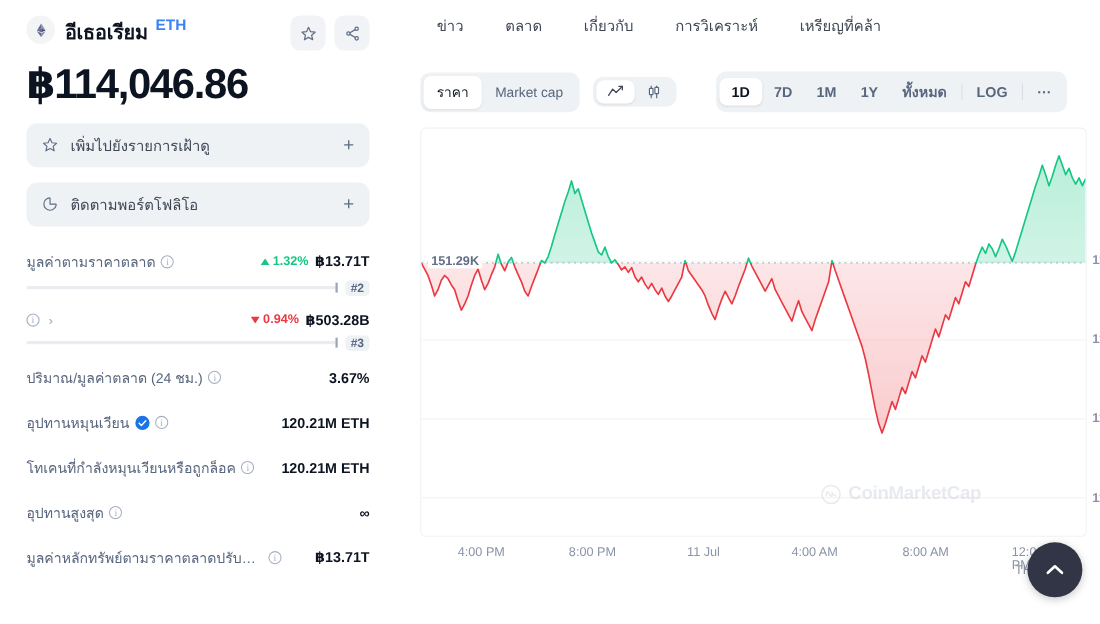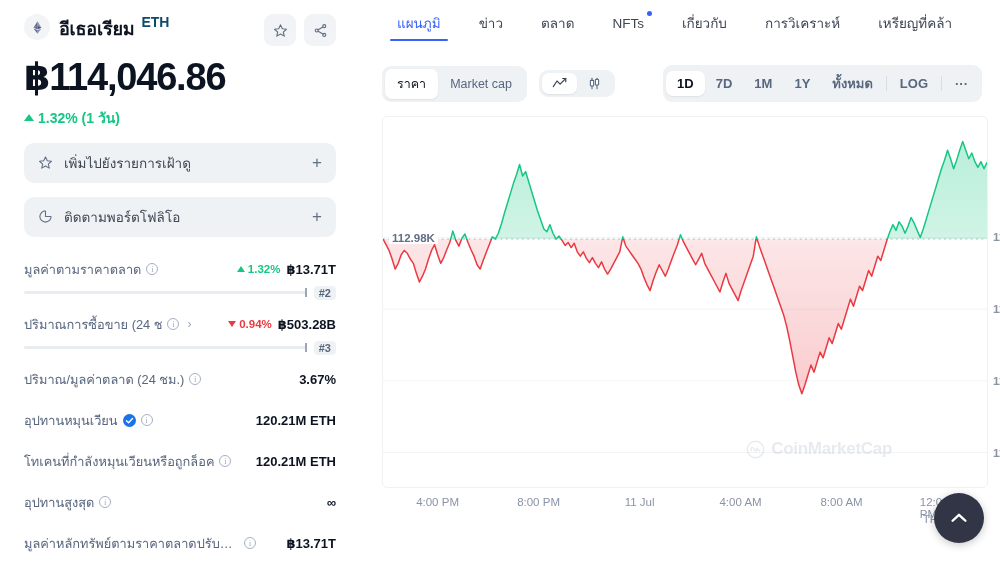--- a/index.html
+++ b/index.html
@@ -16,21 +16,21 @@
   
   .sidebar { width: 360px; padding: 14px 24px 0 24px; position: relative; }
 
   .coin-head { display: flex; height: 40px; }
   .eth-logo {
     width: 26px; height: 26px; border-radius: 50%;
     background: #f3f4f6; display: flex; align-items: center; justify-content: center;
     flex: 0 0 26px;
   }
   .coin-name { font-size: 18px; font-weight: 700; margin-left: 9px; letter-spacing: -.2px; }
-  .coin-sym { font-size: 14px; font-weight: 600; color: #0c4a6e; margin-left: 7px; }
+  .coin-sym { font-size: 14px; font-weight: 600; color: #3b82f6; margin-left: 7px; }
   .head-actions { margin-left: auto; display: flex; gap: 8px; }
   .icon-btn {
     width: 32px; height: 32px; border-radius: 9px; background: #f1f3f6;
     display: flex; align-items: center; justify-content: center; cursor: pointer;
   }
 
   .price {
     font-size: 38px; font-weight: 700; letter-spacing: -1.2px;
     margin-top: 4px; line-height: 1.05;
   }
@@ -84,21 +84,21 @@
   .tab.active { color: #3861fb; font-weight: 400; }
   .tab.active::after {
     content: ""; position: absolute; left: 12px; right: 12px; bottom: 6px; height: 2.5px;
     background: #3861fb; border-radius: 2px;
   }
   .tab .dot {
     position: absolute; top: 11px; right: 11px; width: 5px; height: 5px;
     border-radius: 50%; background: #3861fb;
   }
 
-  .toolbar { display: flex; align-items: center; padding: 18px 18px 0 22px; }
+  .toolbar { display: flex; align-items: center; padding: 18px 30px 0 22px; }
   .seg { background: #eff2f5; border-radius: 9px; padding: 3px; display: flex; align-items: center; }
   .seg-item {
     font-size: 12.5px; color: #58667e; padding: 5px 12px; border-radius: 7px; cursor: pointer;
     white-space: nowrap;
   }
   .seg-item.active { background: #fff; color: #0d1421; font-weight: 400; box-shadow: 0 1px 2px rgba(0,0,0,.07); }
   .seg.icons { margin-left: 12px; }
   .seg.icons .seg-item { padding: 4px 10px; display:flex; align-items:center; }
   .seg.right { margin-left: auto; }
   .seg.right .seg-item { padding: 5px 11px; font-weight: 600; font-size: 13px; }
@@ -178,24 +178,20 @@
               <circle cx="18" cy="19" r="2.4"></circle>
             <line x1="8.2" y1="10.8" x2="15.9" y2="6.3"></line>
               <line x1="8.2" y1="13.2" x2="15.9" y2="17.7"></line>
           </svg>
         </span>
       </span>
     </div>
 
     <div class="price">฿114,046.86</div>
 
-    <div class="chg up">
-      <span class="tri-up"></span>
-      <span>1.32% (1 วัน)</span>
-    </div>
 
     <div class="pill-btn">
       <svg width="15" height="15" viewBox="0 0 24 24" fill="none" stroke="#616e85" stroke-width="1.7" stroke-linejoin="round">
         <polygon points="12,3 14.9,9.3 21.5,10 16.5,14.5 18,21 12,17.6 6,21 7.5,14.5 2.5,10 9.1,9.3"></polygon>
       </svg>
       <span class="lbl">เพิ่มไปยังรายการเฝ้าดู</span>
       <span class="plus">+</span>
     </div>
 
     <div class="pill-btn">
@@ -222,21 +218,20 @@
           <span>฿13.71T</span>
         </span>
       </div>
       <div class="bar-wrap">
         <span class="bar"></span>
         <span class="rank">#2</span>
       </div>
 
       <div class="stat-row">
         <span class="stat-label">
-          <span>ปริมาณการซื้อขาย (24 ช</span>
           <i class="info-i">i</i>
           <span class="chev-r">›</span>
         </span>
         <span class="stat-val">
           <span class="stat-chg dn">
             <span class="tri-dn"></span>
             <span>0.94%</span>
           </span>
           <span>฿503.28B</span>
         </span>
@@ -290,24 +285,22 @@
         </span>
         <span class="stat-val">฿13.71T</span>
       </div>
 
     </div>
   </aside>
 
   <section class="main">
 
     <nav class="tabs" id="tabs">
-        <div class="tab active"><span>แผนภูมิ</span></div>
         <div class="tab"><span>ข่าว</span></div>
         <div class="tab"><span>ตลาด</span></div>
-        <div class="tab"><span>NFTs</span><span class="dot"></span></div>
         <div class="tab"><span>เกี่ยวกับ</span></div>
         <div class="tab"><span>การวิเคราะห์</span></div>
         <div class="tab"><span>เหรียญที่คล้า</span></div>
       </nav>
 
     <div class="toolbar">
       <div class="seg" id="metric-seg">
           <span class="seg-item active">ราคา</span>
           <span class="seg-item">Market cap</span>
         </div>
@@ -371,21 +364,21 @@
           <path d="M0.00 122.64 L2.61 128.40 L5.23 134.16 L7.84 142.80 L10.45 152.88 L13.07 147.12 L15.68 138.48 L18.29 134.16 L20.90 137.04 L23.52 142.80 L26.13 147.12 L28.74 157.20 L31.36 165.84 L33.97 160.08 L36.58 152.88 L39.20 142.80 L41.81 134.16 L44.42 128.40 L47.04 138.48 L49.65 147.12 L52.26 141.36 L54.87 133.44 L57.49 126.24 L60.10 114.72 L62.71 124.08 L65.33 129.84 L67.94 121.92 L70.55 117.60 L73.17 126.24 L75.78 133.44 L78.39 139.92 L81.01 148.56 L83.62 152.88 L86.23 144.24 L88.84 136.32 L91.46 128.40 L94.07 120.48 L96.68 122.64 L99.30 116.88 L101.91 107.52 L104.52 96.72 L107.14 86.64 L109.75 76.56 L112.36 66.48 L114.97 57.84 L117.59 47.76 L120.20 59.28 L122.81 54.96 L125.43 65.04 L128.04 75.12 L130.65 85.20 L133.27 95.28 L135.88 103.92 L138.49 112.56 L141.11 115.44 L143.72 108.24 L146.33 116.88 L148.94 122.64 L151.56 119.76 L154.17 124.08 L156.78 129.12 L159.40 126.24 L162.01 131.28 L164.62 126.96 L167.24 135.60 L169.85 139.92 L172.46 135.60 L175.08 142.08 L177.69 146.40 L180.30 141.36 L182.91 147.12 L185.53 151.44 L188.14 145.68 L190.75 152.88 L193.37 157.92 L195.98 152.88 L198.59 147.12 L201.21 141.36 L203.82 135.60 L206.43 120.48 L209.05 129.84 L211.66 134.16 L214.27 138.48 L216.88 142.80 L219.50 147.12 L222.11 152.88 L224.72 161.52 L227.34 168.72 L229.95 174.48 L232.56 164.40 L235.18 155.76 L237.79 148.56 L240.40 154.32 L243.02 160.08 L245.63 152.88 L248.24 144.24 L250.85 136.32 L253.47 128.40 L256.08 118.32 L258.69 125.52 L261.31 131.28 L263.92 137.04 L266.53 142.80 L269.15 148.56 L271.76 142.80 L274.37 137.04 L276.98 147.12 L279.60 152.88 L282.21 158.64 L284.82 164.40 L287.44 170.16 L290.05 175.92 L292.66 165.84 L295.28 157.20 L297.89 167.28 L300.50 173.04 L303.12 178.80 L305.73 184.56 L308.34 174.48 L310.95 165.84 L313.57 157.20 L316.18 148.56 L318.79 139.92 L321.41 120.48 L324.02 129.84 L326.63 138.48 L329.25 147.12 L331.86 155.76 L334.47 164.40 L337.09 173.04 L339.70 181.68 L342.31 190.32 L344.92 198.96 L347.54 210.48 L350.15 224.88 L352.76 240.72 L355.38 256.56 L357.99 269.52 L360.60 278.16 L363.22 269.52 L365.83 259.44 L368.44 249.36 L371.06 256.56 L373.67 246.48 L376.28 236.40 L378.89 242.16 L381.51 232.08 L384.12 222.00 L386.73 227.76 L389.35 217.68 L391.96 207.60 L394.57 213.36 L397.19 203.28 L399.80 193.20 L402.41 183.12 L405.03 190.32 L407.64 180.24 L410.25 170.16 L412.86 174.48 L415.48 164.40 L418.09 154.32 L420.70 160.08 L423.32 150.00 L425.93 139.92 L428.54 144.24 L431.16 134.16 L433.77 124.08 L436.38 115.44 L438.99 108.24 L441.61 114.00 L444.22 105.36 L446.83 109.68 L449.45 116.88 L452.06 109.68 L454.67 101.04 L457.29 106.80 L459.90 114.00 L462.51 121.20 L465.13 112.56 L467.74 102.48 L470.35 92.40 L472.96 82.32 L475.58 72.24 L478.19 62.16 L480.80 52.08 L483.42 43.44 L486.03 33.36 L488.64 42.00 L491.26 52.08 L493.87 43.44 L496.48 33.36 L499.10 24.72 L501.71 33.36 L504.32 42.00 L506.93 36.24 L509.55 44.88 L512.16 50.64 L514.77 44.88 L517.39 52.08 L520.00 45.60 " fill="none" stroke="#ea3943" stroke-width="1.5" clip-path="url(#clipDn)" stroke-linejoin="round" vector-effect="non-scaling-stroke"></path>
         </svg>
 
       <div class="y-labels" id="y-labels">
           <div class="y-lab" style="top: 114.2px;">113.00K</div>
           <div class="y-lab" style="top: 186.2px;">112.00K</div>
           <div class="y-lab" style="top: 258.2px;">111.00K</div>
           <div class="y-lab" style="top: 330.2px;">110.00K</div>
         </div>
 
-      <div class="base-label" id="base-label" style="top: 114.64px; left: 6px;">112.98K</div>
+      <div class="base-label" id="base-label" style="top: 114.64px; left: 6px;">151.29K</div>
 
       <div class="watermark">
         <svg width="19" height="19" viewBox="0 0 24 24">
           <circle cx="12" cy="12" r="10.4" fill="none" stroke="#b7bfcc" stroke-width="1.7"></circle>
           <path d="M6.6 13.6v-2.9c0-1.5 1.9-1.9 2.6-.6l1.9 3.3c.6 1.1 2.2.8 2.2-.5v-2.6" fill="none" stroke="#b7bfcc" stroke-width="1.7" stroke-linecap="round"></path>
           <path d="M13.3 10.3l3.9 3.4" fill="none" stroke="#b7bfcc" stroke-width="1.7" stroke-linecap="round"></path>
         </svg>
         <span class="wm-txt">CoinMarketCap</span>
       </div>
     </div>

